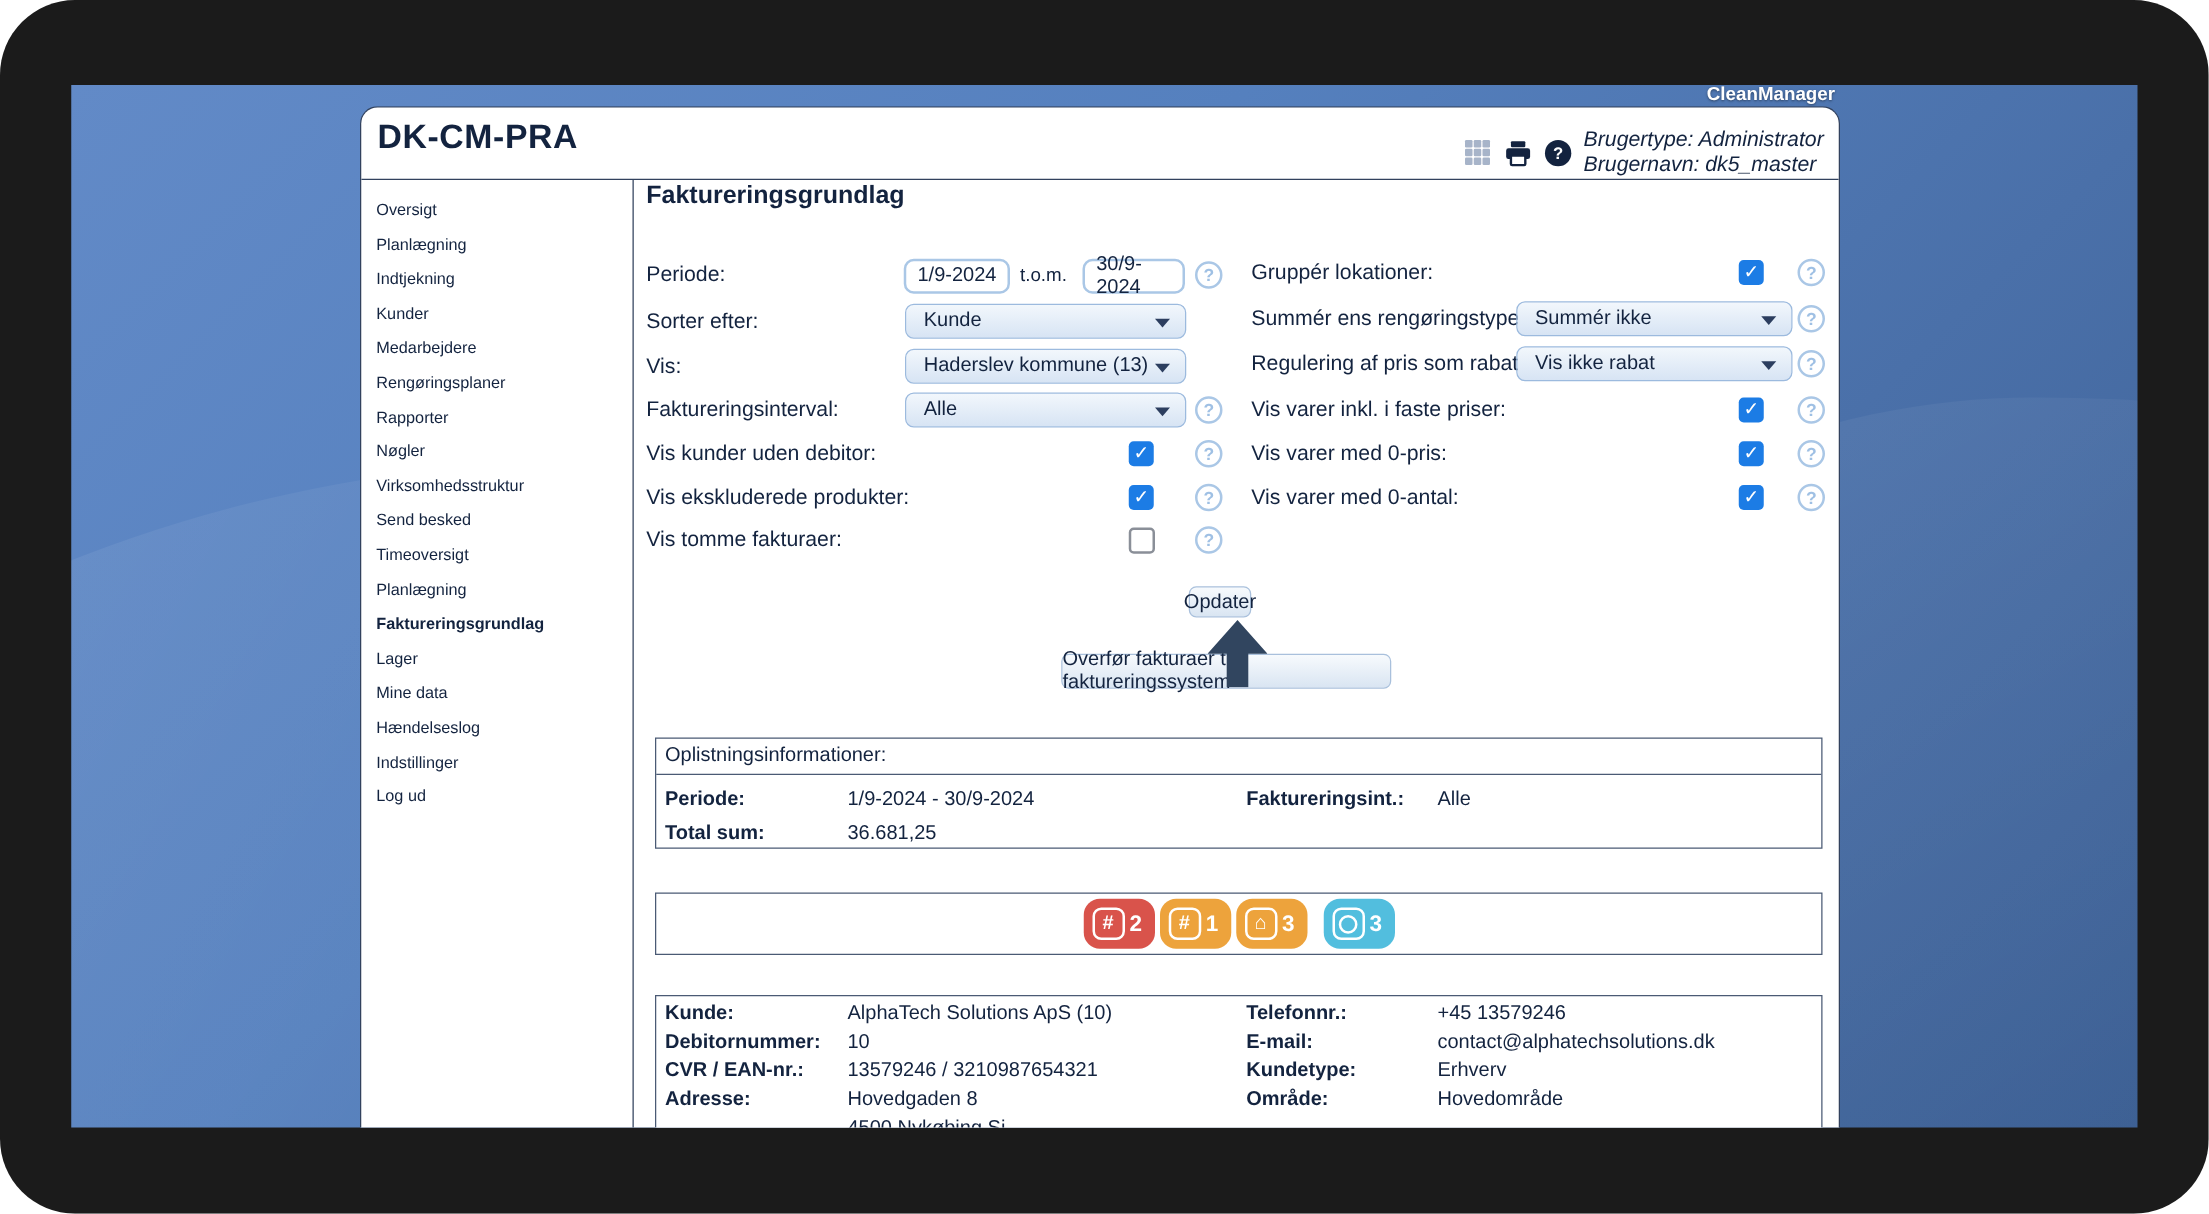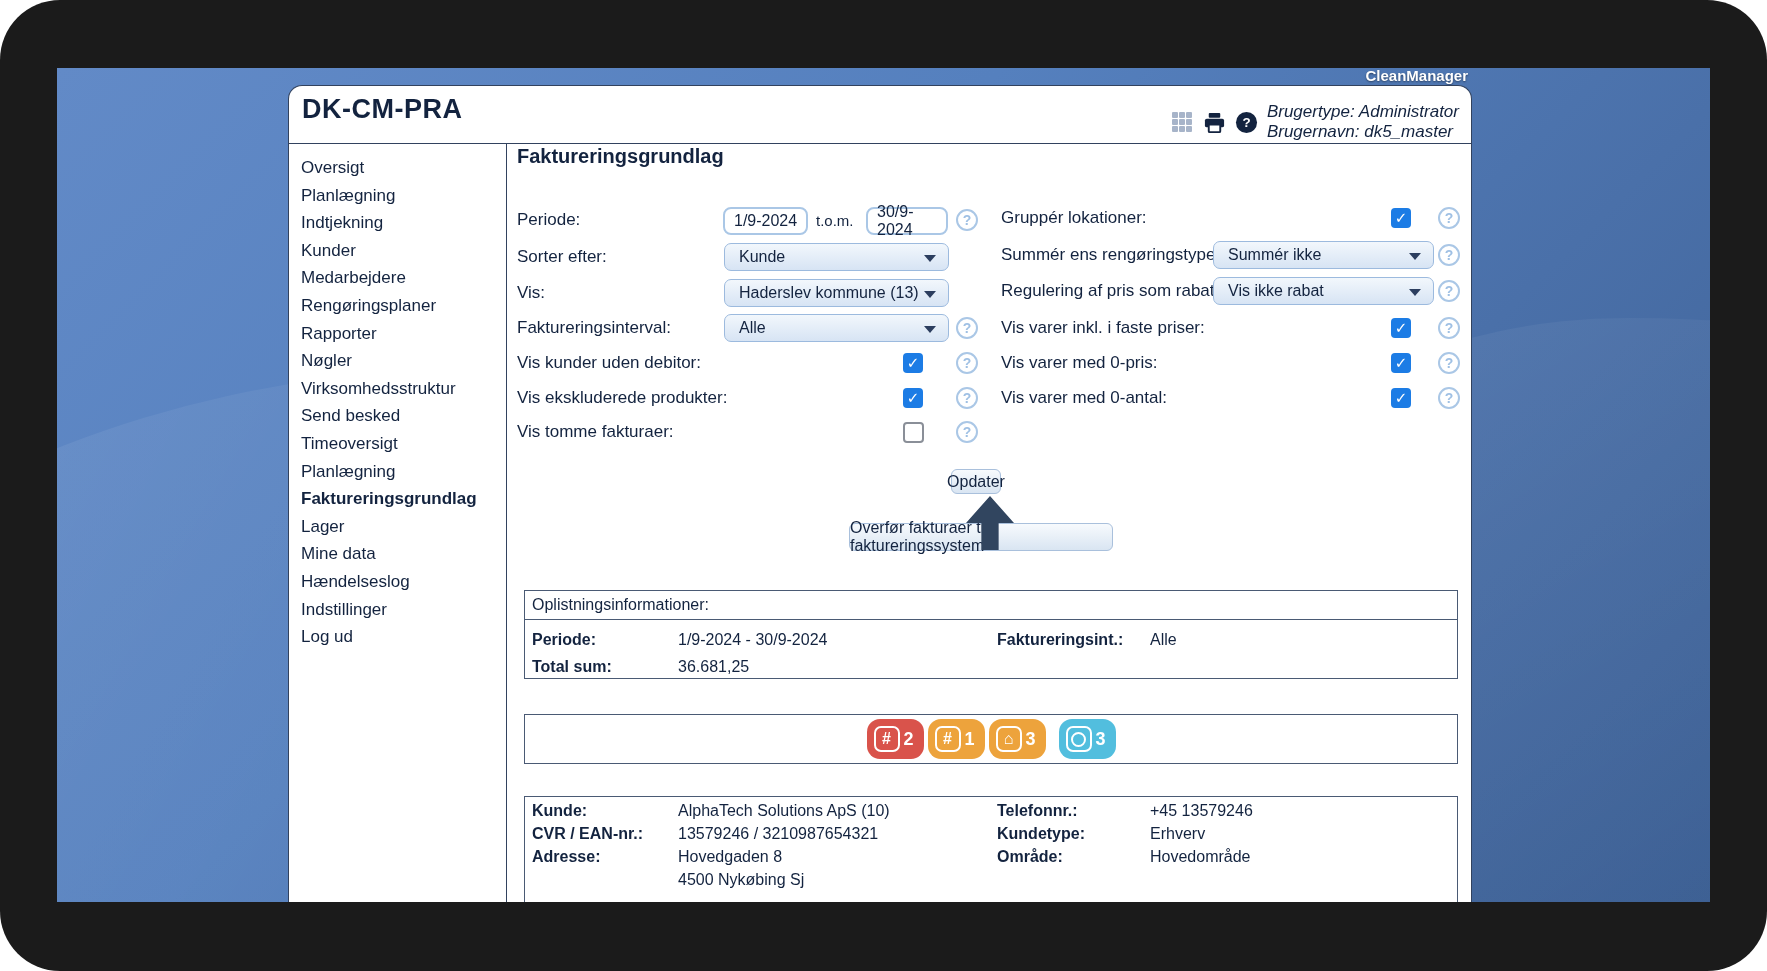--- a/index.html
+++ b/index.html
@@ -26,21 +26,21 @@
           border:1px solid #32425e;border-bottom:none;border-radius:14px 14px 0 0;overflow:hidden;}
   .app-title{position:absolute;left:13px;top:8px;font-size:27px;font-weight:bold;letter-spacing:.5px;margin:0;}
   .hdr-sep{position:absolute;left:0;top:57px;width:100%;height:0;border-top:1px solid #32425e;}
 
   .hdr-right{position:absolute;right:12px;top:16px;display:flex;align-items:center;gap:9px;}
   .hdr-icon{width:23px;height:23px;display:inline-flex;align-items:center;justify-content:center;cursor:pointer;}
   .hdr-user{text-align:left;font-style:italic;font-size:17px;line-height:20px;white-space:nowrap;}
 
   
   .sidebar{position:absolute;left:0;top:58px;width:217px;height:759px;border-right:1px solid #32425e;}
-  .side-item{height:27.6px;line-height:27.6px;padding-left:12px;font-size:17px;cursor:pointer;white-space:nowrap;}
+  .side-item{height:27.6px;line-height:27.6px;padding-left:12px;font-size:13px;cursor:pointer;white-space:nowrap;}
   .side-item.active{font-weight:bold;}
 
   
   .main{position:absolute;left:218px;top:58px;right:0;bottom:0;}
   .page-title{position:absolute;left:10px;top:1px;font-size:20px;font-weight:bold;margin:0;}
 
   .frow{position:absolute;left:0;width:100%;height:28px;}
   .frow .flabel{position:absolute;left:10px;top:50%;transform:translateY(-50%);font-size:17px;white-space:nowrap;}
   .rrow .flabel{left:494px;}
 
@@ -303,20 +303,26 @@
 
         <div class="ibox box-customer">
           <div class="pad"></div>
           <div class="crow">
             <span class="cell b c1">Kunde:</span>
             <span class="cell c2">AlphaTech Solutions ApS (10)</span>
             <span class="cell b c3">Telefonnr.:</span>
             <span class="cell c4">+45 13579246</span>
           </div>
           <div class="crow">
+            <span class="cell b c1">Debitornummer:</span>
+            <span class="cell c2">10</span>
+            <span class="cell b c3">E-mail:</span>
+            <span class="cell c4">contact@alphatechsolutions.dk</span>
+          </div>
+          <div class="crow">
             <span class="cell b c1">CVR / EAN-nr.:</span>
             <span class="cell c2">13579246 / 3210987654321</span>
             <span class="cell b c3">Kundetype:</span>
             <span class="cell c4">Erhverv</span>
           </div>
           <div class="crow">
             <span class="cell b c1">Adresse:</span>
             <span class="cell c2">Hovedgaden 8</span>
             <span class="cell b c3">Område:</span>
             <span class="cell c4">Hovedområde</span>

